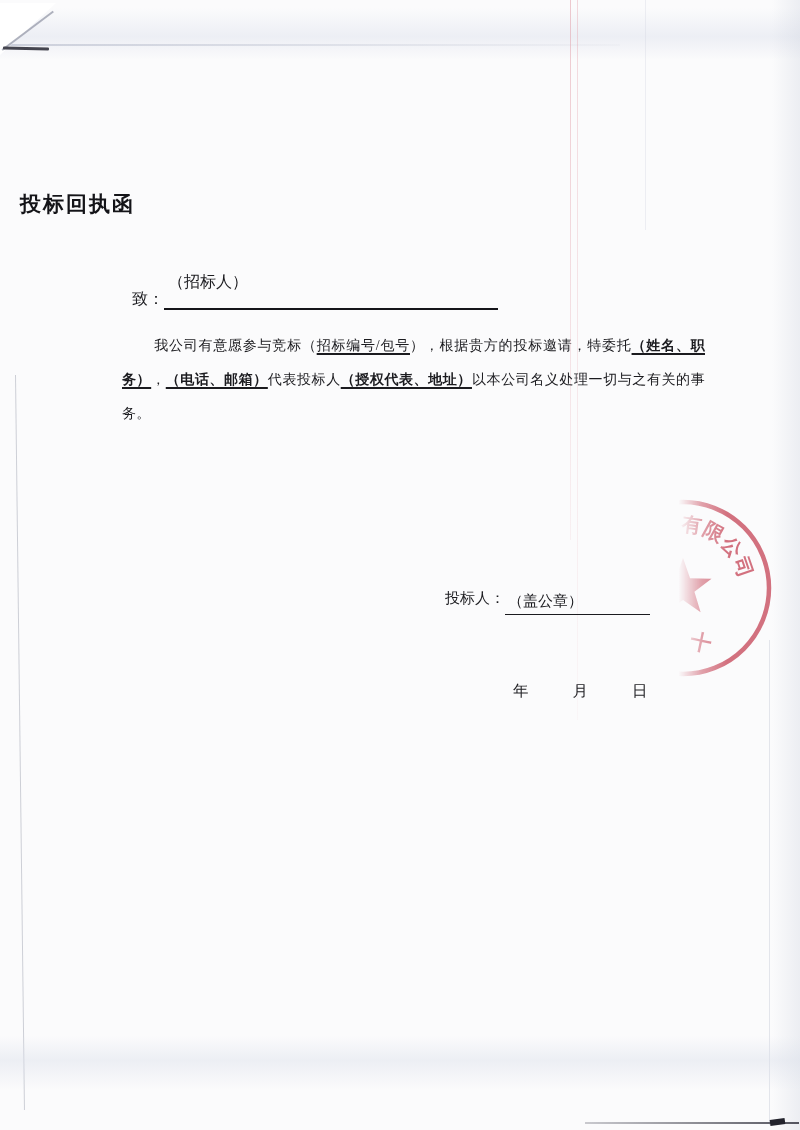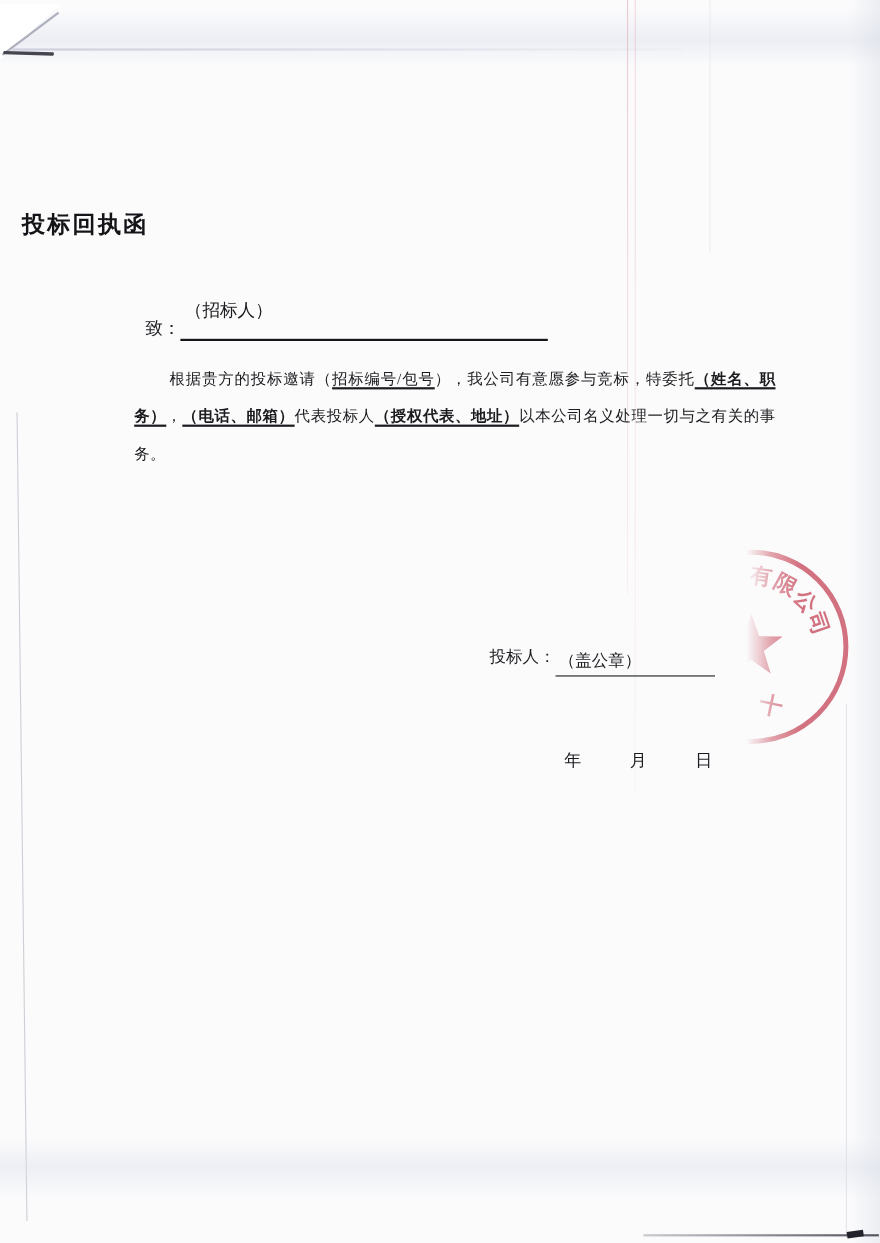--- a/index.html
+++ b/index.html
@@ -76,21 +76,21 @@
 <div class="abs bottom-edge-dark"></div>
 <div class="abs bottom-blob"></div>
 
 <div class="abs doc-title">投标回执函</div>
 
 <div class="abs salutation">
   <span>致：</span><span class="fill-line"><span>（招标人）</span></span>
 </div>
 
 <div class="abs body-para">
-  <span>根据贵方的投标邀请（</span><span class="seg-u">招标编号/包号</span><span>），我公司有意愿参与竞标，特委托</span><span class="seg-bu">（姓名、职务）</span><span>，</span><span class="seg-bu">（电话、邮箱）</span><span>代表投标人</span><span class="seg-bu">（授权代表、地址）</span><span>以本公司名义处理一切与之有关的事务。</span>
+  <span>我公司有意愿参与竞标（</span><span class="seg-u">招标编号/包号</span><span>），根据贵方的投标邀请，特委托</span><span class="seg-bu">（姓名、职务）</span><span>，</span><span class="seg-bu">（电话、邮箱）</span><span>代表投标人</span><span class="seg-bu">（授权代表、地址）</span><span>以本公司名义处理一切与之有关的事务。</span>
 </div>
 
 <div class="abs sig-block">
   <div class="sig-row">
     <span>投标人：</span><span class="sig-fill bidder"><span>（盖公章）</span></span>
   </div>
 </div>
 
 <div class="abs date-row">
   <span>年</span>

